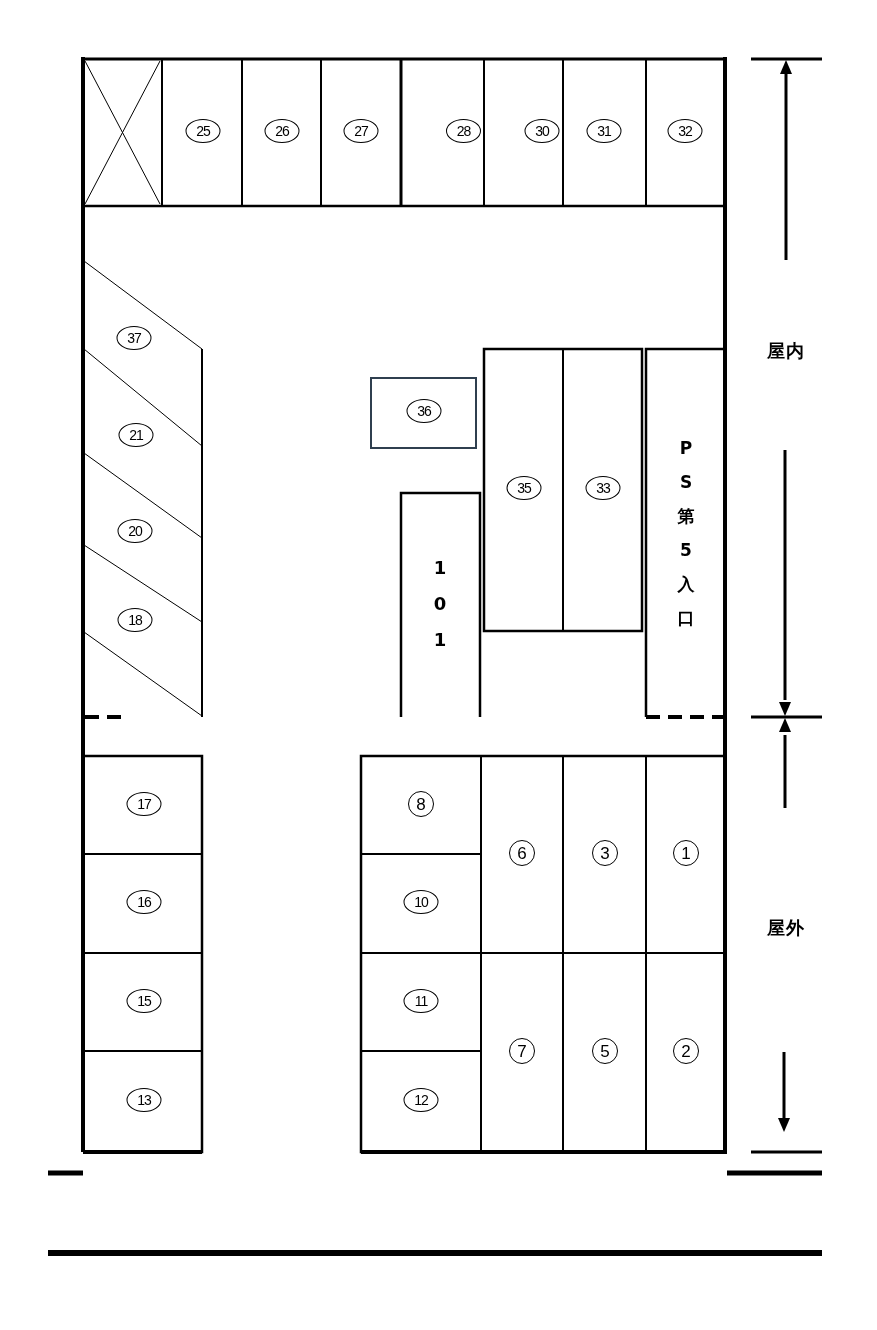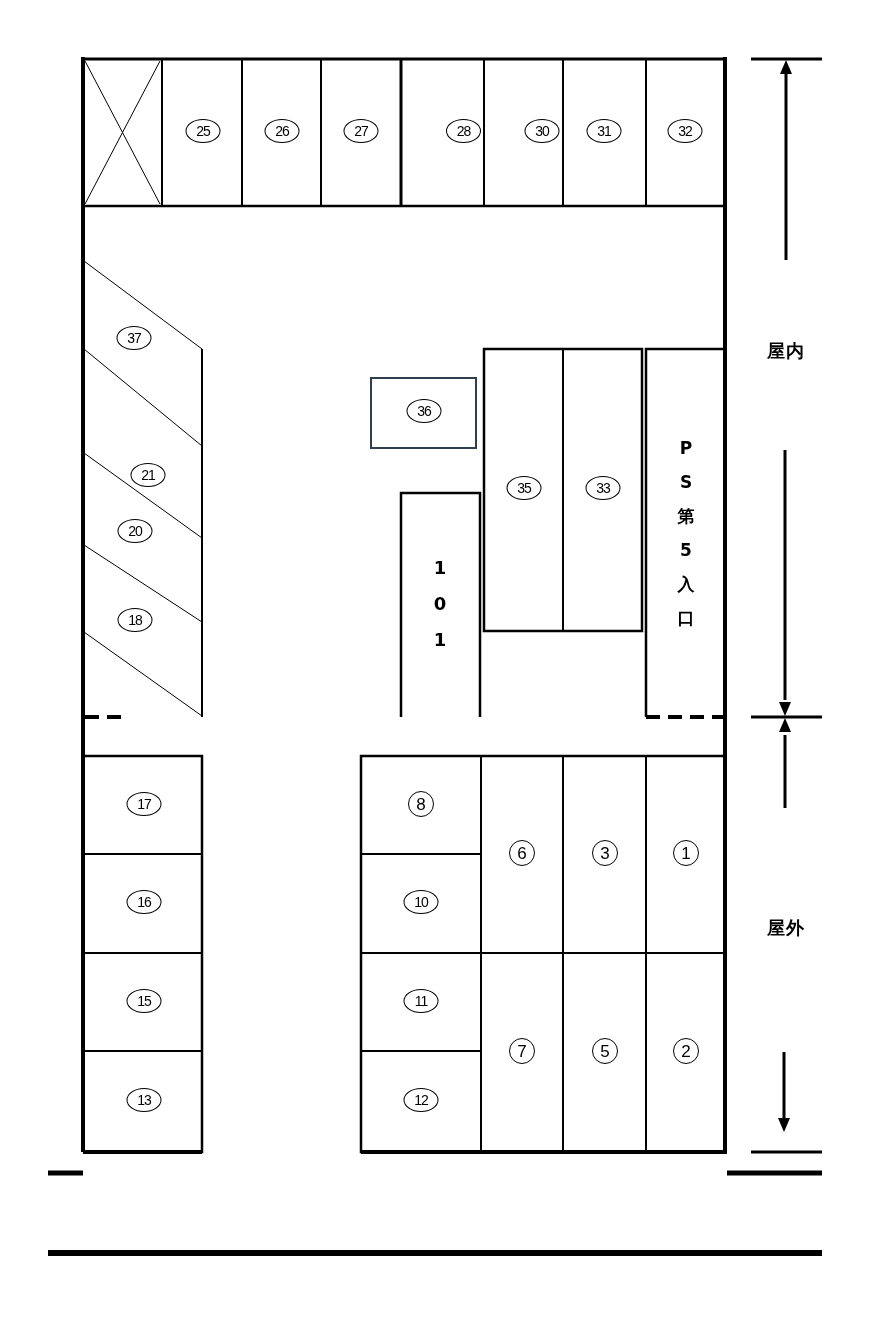--- a/index.html
+++ b/index.html
@@ -109,21 +109,21 @@
 
 <div class="label" style="left:203px;top:131px;"><span class="spot-num" aria-label="㉕">25</span></div>
 <div class="label" style="left:282px;top:131px;"><span class="spot-num" aria-label="㉖">26</span></div>
 <div class="label" style="left:361px;top:131px;"><span class="spot-num" aria-label="㉗">27</span></div>
 <div class="label" style="left:442px;top:131px;padding-left:43px;"><span class="spot-num" aria-label="㉘">28</span></div>
 <div class="label" style="left:524px;top:131px;padding-left:36px;"><span class="spot-num" aria-label="㉚">30</span></div>
 <div class="label" style="left:604px;top:131px;"><span class="spot-num" aria-label="㉛">31</span></div>
 <div class="label" style="left:685px;top:131px;"><span class="spot-num" aria-label="㉜">32</span></div>
 
 <div class="label" style="left:134px;top:338px;"><span class="spot-num" aria-label="㉒">37</span></div>
-<div class="label" style="left:148px;top:435px;margin-top:40px;"><span class="spot-num" aria-label="㉑">21</span></div>
+<div class="label" style="left:136px;top:435px;"><span class="spot-num" aria-label="㉑">21</span></div>
 <div class="label" style="left:135px;top:531px;"><span class="spot-num" aria-label="⑳">20</span></div>
 <div class="label" style="left:135px;top:620px;"><span class="spot-num" aria-label="⑱">18</span></div>
 
 <div class="label" style="left:424px;top:411px;"><span class="spot-num" aria-label="㊱">36</span></div>
 <div class="label" style="left:524px;top:488px;"><span class="spot-num" aria-label="㉟">35</span></div>
 <div class="label" style="left:603px;top:488px;"><span class="spot-num" aria-label="㉝">33</span></div>
 
 <div class="label vtext" style="left:440px;top:604px;gap:14px;">
   <span>1</span>
   <span>0</span>

